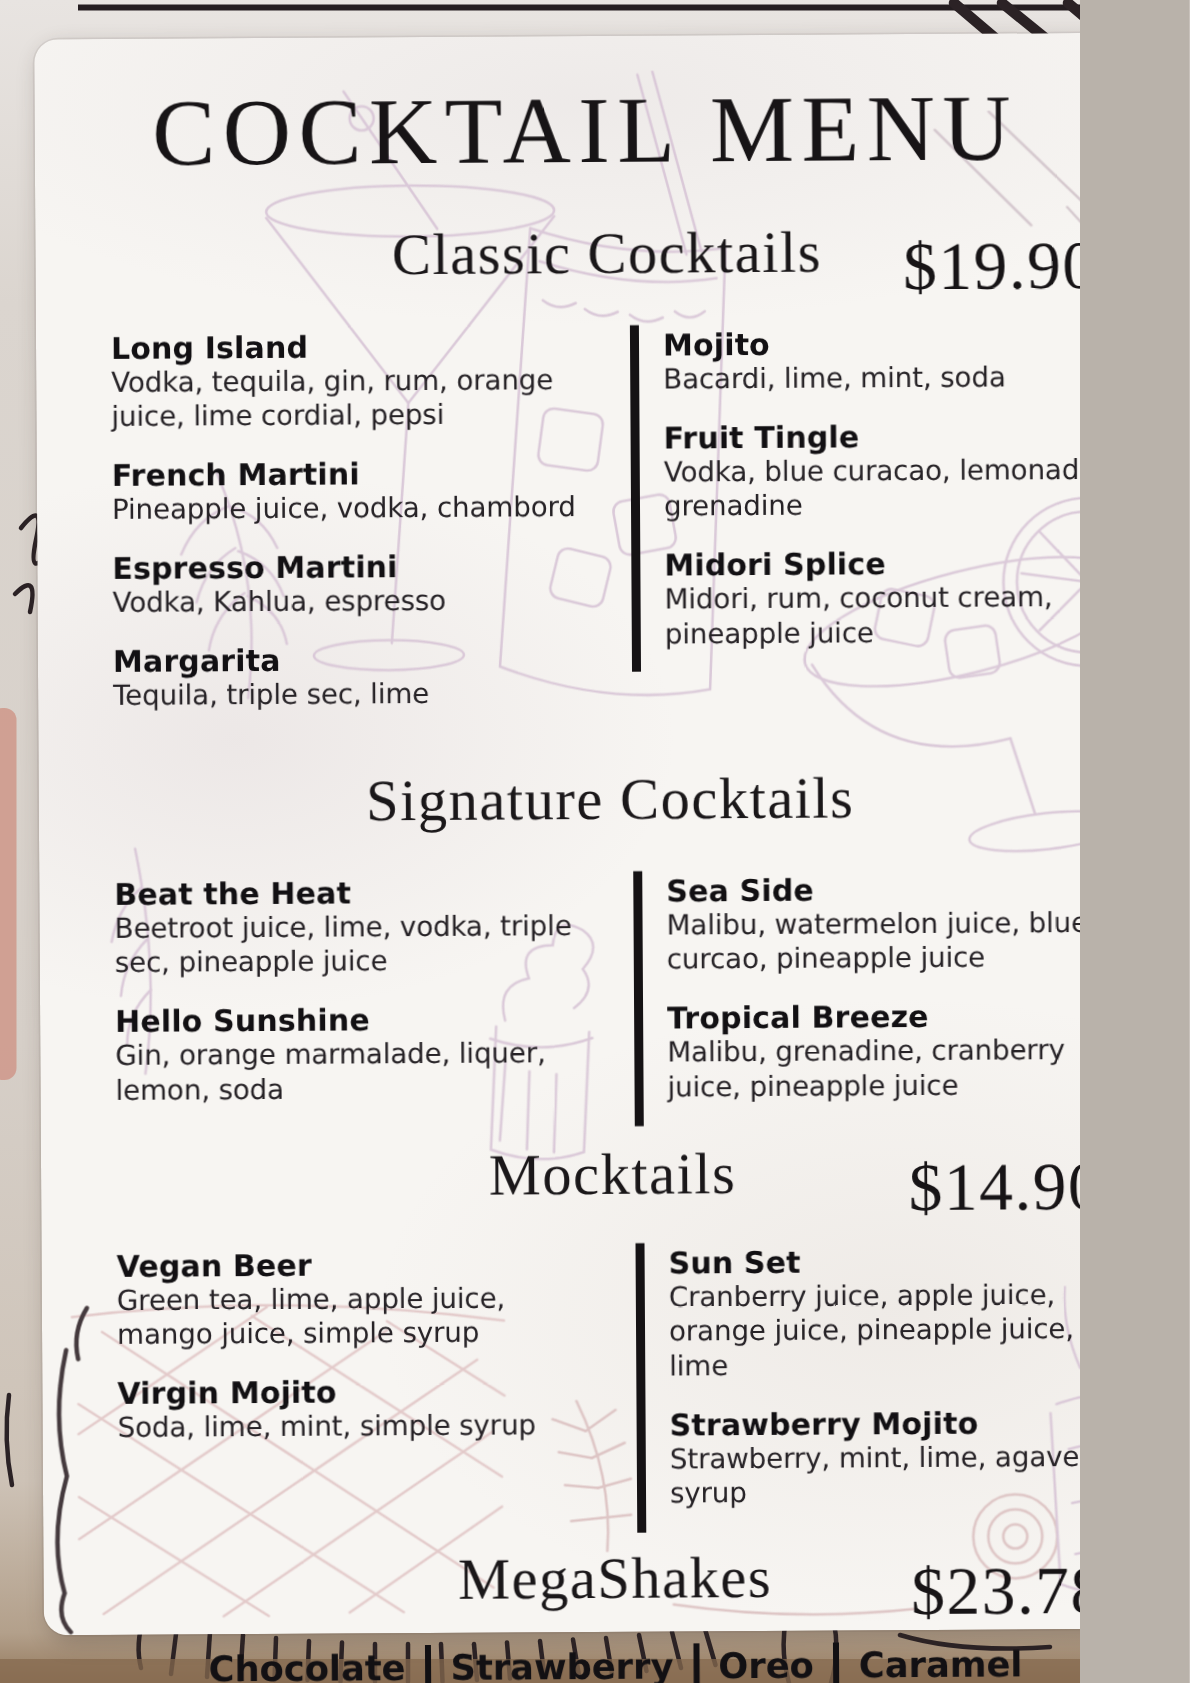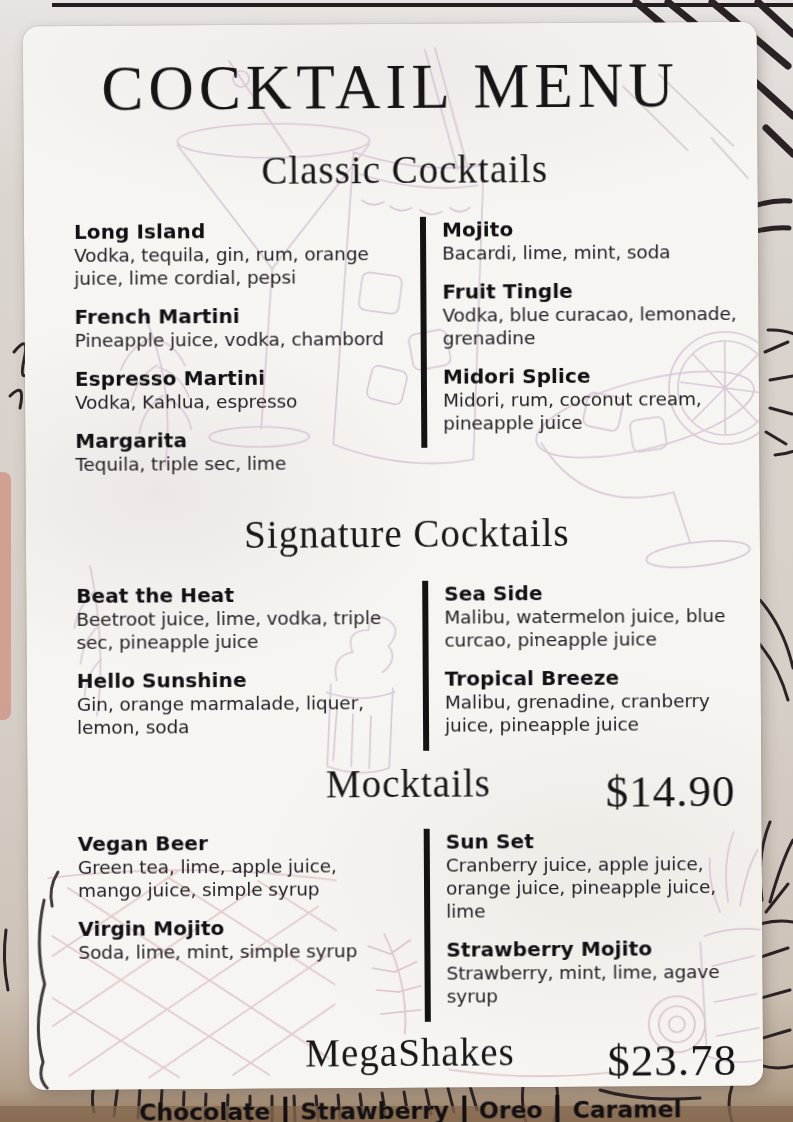--- a/index.html
+++ b/index.html
@@ -1,17 +1,17 @@
 <!DOCTYPE html>
 <html><head>
 <meta charset="utf-8">
 <style>
   html,body { margin:0; padding:0; background:#b9b2aa; }
   .stage {
-    position:relative; width:793px; height:1122px; overflow:hidden;
+    position:relative; width:720px; height:1122px; overflow:hidden;
     background:linear-gradient(180deg,#e8e4e1 0%,#dbd5cf 18%,#d6cfc8 62%,#cdc2b6 88%,#b3a08b 97%,#93785c 100%);
     font-family:"DejaVu Sans", sans-serif;
   }
   svg { display:block; }
   .bg-art, .sheet-art { position:absolute; inset:0; pointer-events:none; }
 
   .sheet {
     position:absolute; left:26px; top:24px; width:734px; height:1064px;
     background:
       radial-gradient(ellipse 420px 260px at 18% 44%, rgba(188,170,178,.18), transparent 70%),
@@ -238,20 +238,21 @@
       </g>
     </svg>
 
     <div class="content">
 
       <h1 class="page-title">COCKTAIL MENU</h1>
 
       <div class="menu-body">
         <div class="sec-head mt-classic">
           <h2 class="sec-title">Classic Cocktails</h2>
+          <span class="sec-price">$19.90</span>
         </div>
         <div class="cols cols-classic">
           <div class="col left">
             <div class="item">
               <div class="item-name">Long Island</div>
               <div class="item-ing">Vodka, tequila, gin, rum, orange juice, lime cordial, pepsi</div>
             </div>
             <div class="item">
               <div class="item-name">French Martini</div>
               <div class="item-ing">Pineapple juice, vodka, chambord</div>

